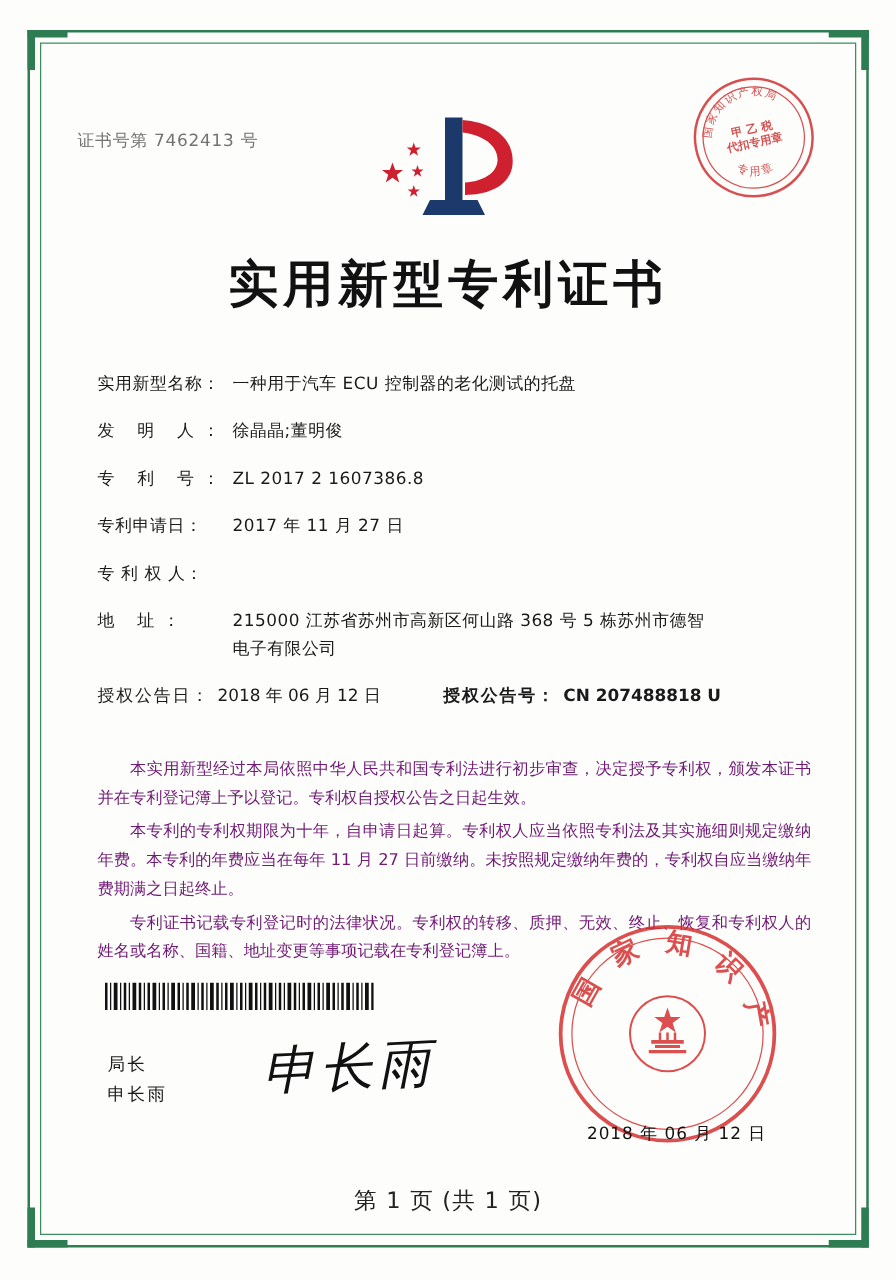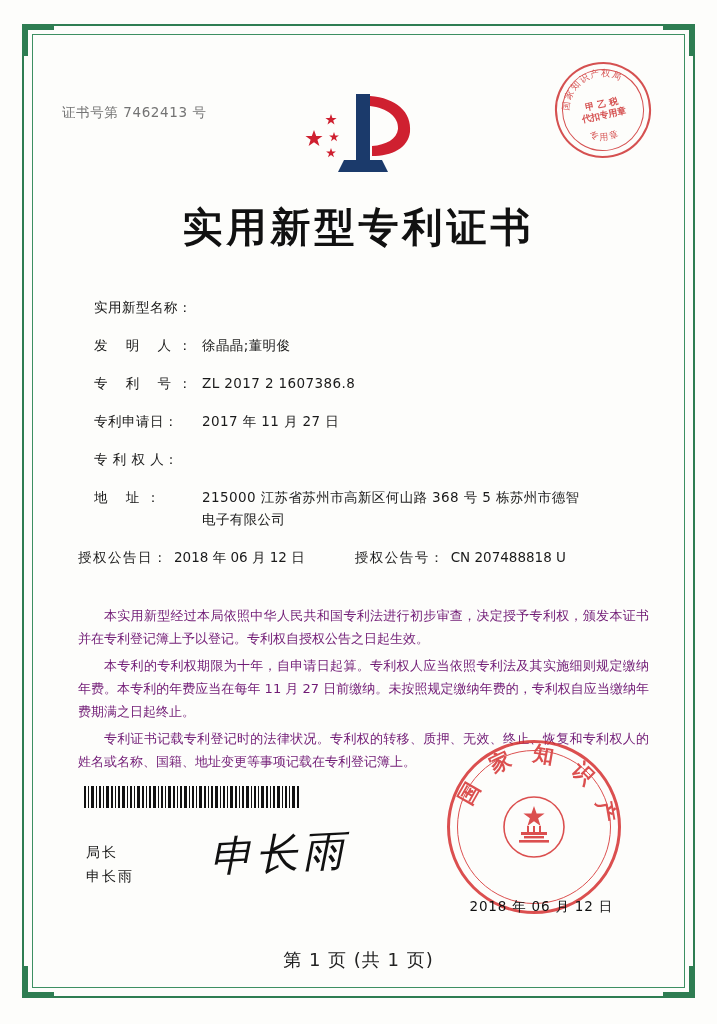--- a/index.html
+++ b/index.html
@@ -128,21 +128,20 @@
   .field-row {
     display: flex;
     align-items: baseline;
     margin-bottom: 19px;
     line-height: 19px;
   }
   .field-label {
     flex: 0 0 auto;
     width: 108px;
     letter-spacing: 0.5px;
-    margin-left: 16px;
   }
   .field-label.spaced {
     letter-spacing: 7px;
   }
   .field-value {
     flex: 1 1 auto;
     letter-spacing: 0.4px;
   }
   .field-value .cont {
     display: block;
@@ -154,20 +153,21 @@
     margin-bottom: 6px;
     line-height: 19px;
   }
   .row-split .left,
   .row-split .right {
     display: flex;
     align-items: baseline;
   }
   .row-split .right {
     margin-left: 50px;
+    font-weight: bold;
   }
   .row-split .lbl {
     letter-spacing: 1.5px;
     margin-right: 6px;
   }
 
   .paragraphs {
     position: absolute;
     left: 78px;
     right: 68px;
@@ -301,20 +301,21 @@
       <div>甲 乙 税</div>
       <div>代扣专用章</div>
     </div>
   </div>
 
   <div class="title">实用新型专利证书</div>
 
   <div class="fields">
     <div class="field-row">
       <div class="field-label">实用新型名称：</div>
+      <div class="field-value">一种用于汽车 ECU 控制器的老化测试的托盘</div>
     </div>
     <div class="field-row">
       <div class="field-label spaced">发 明 人：</div>
       <div class="field-value">徐晶晶;董明俊</div>
     </div>
     <div class="field-row">
       <div class="field-label spaced">专 利 号：</div>
       <div class="field-value">ZL 2017 2 1607386.8</div>
     </div>
     <div class="field-row">

